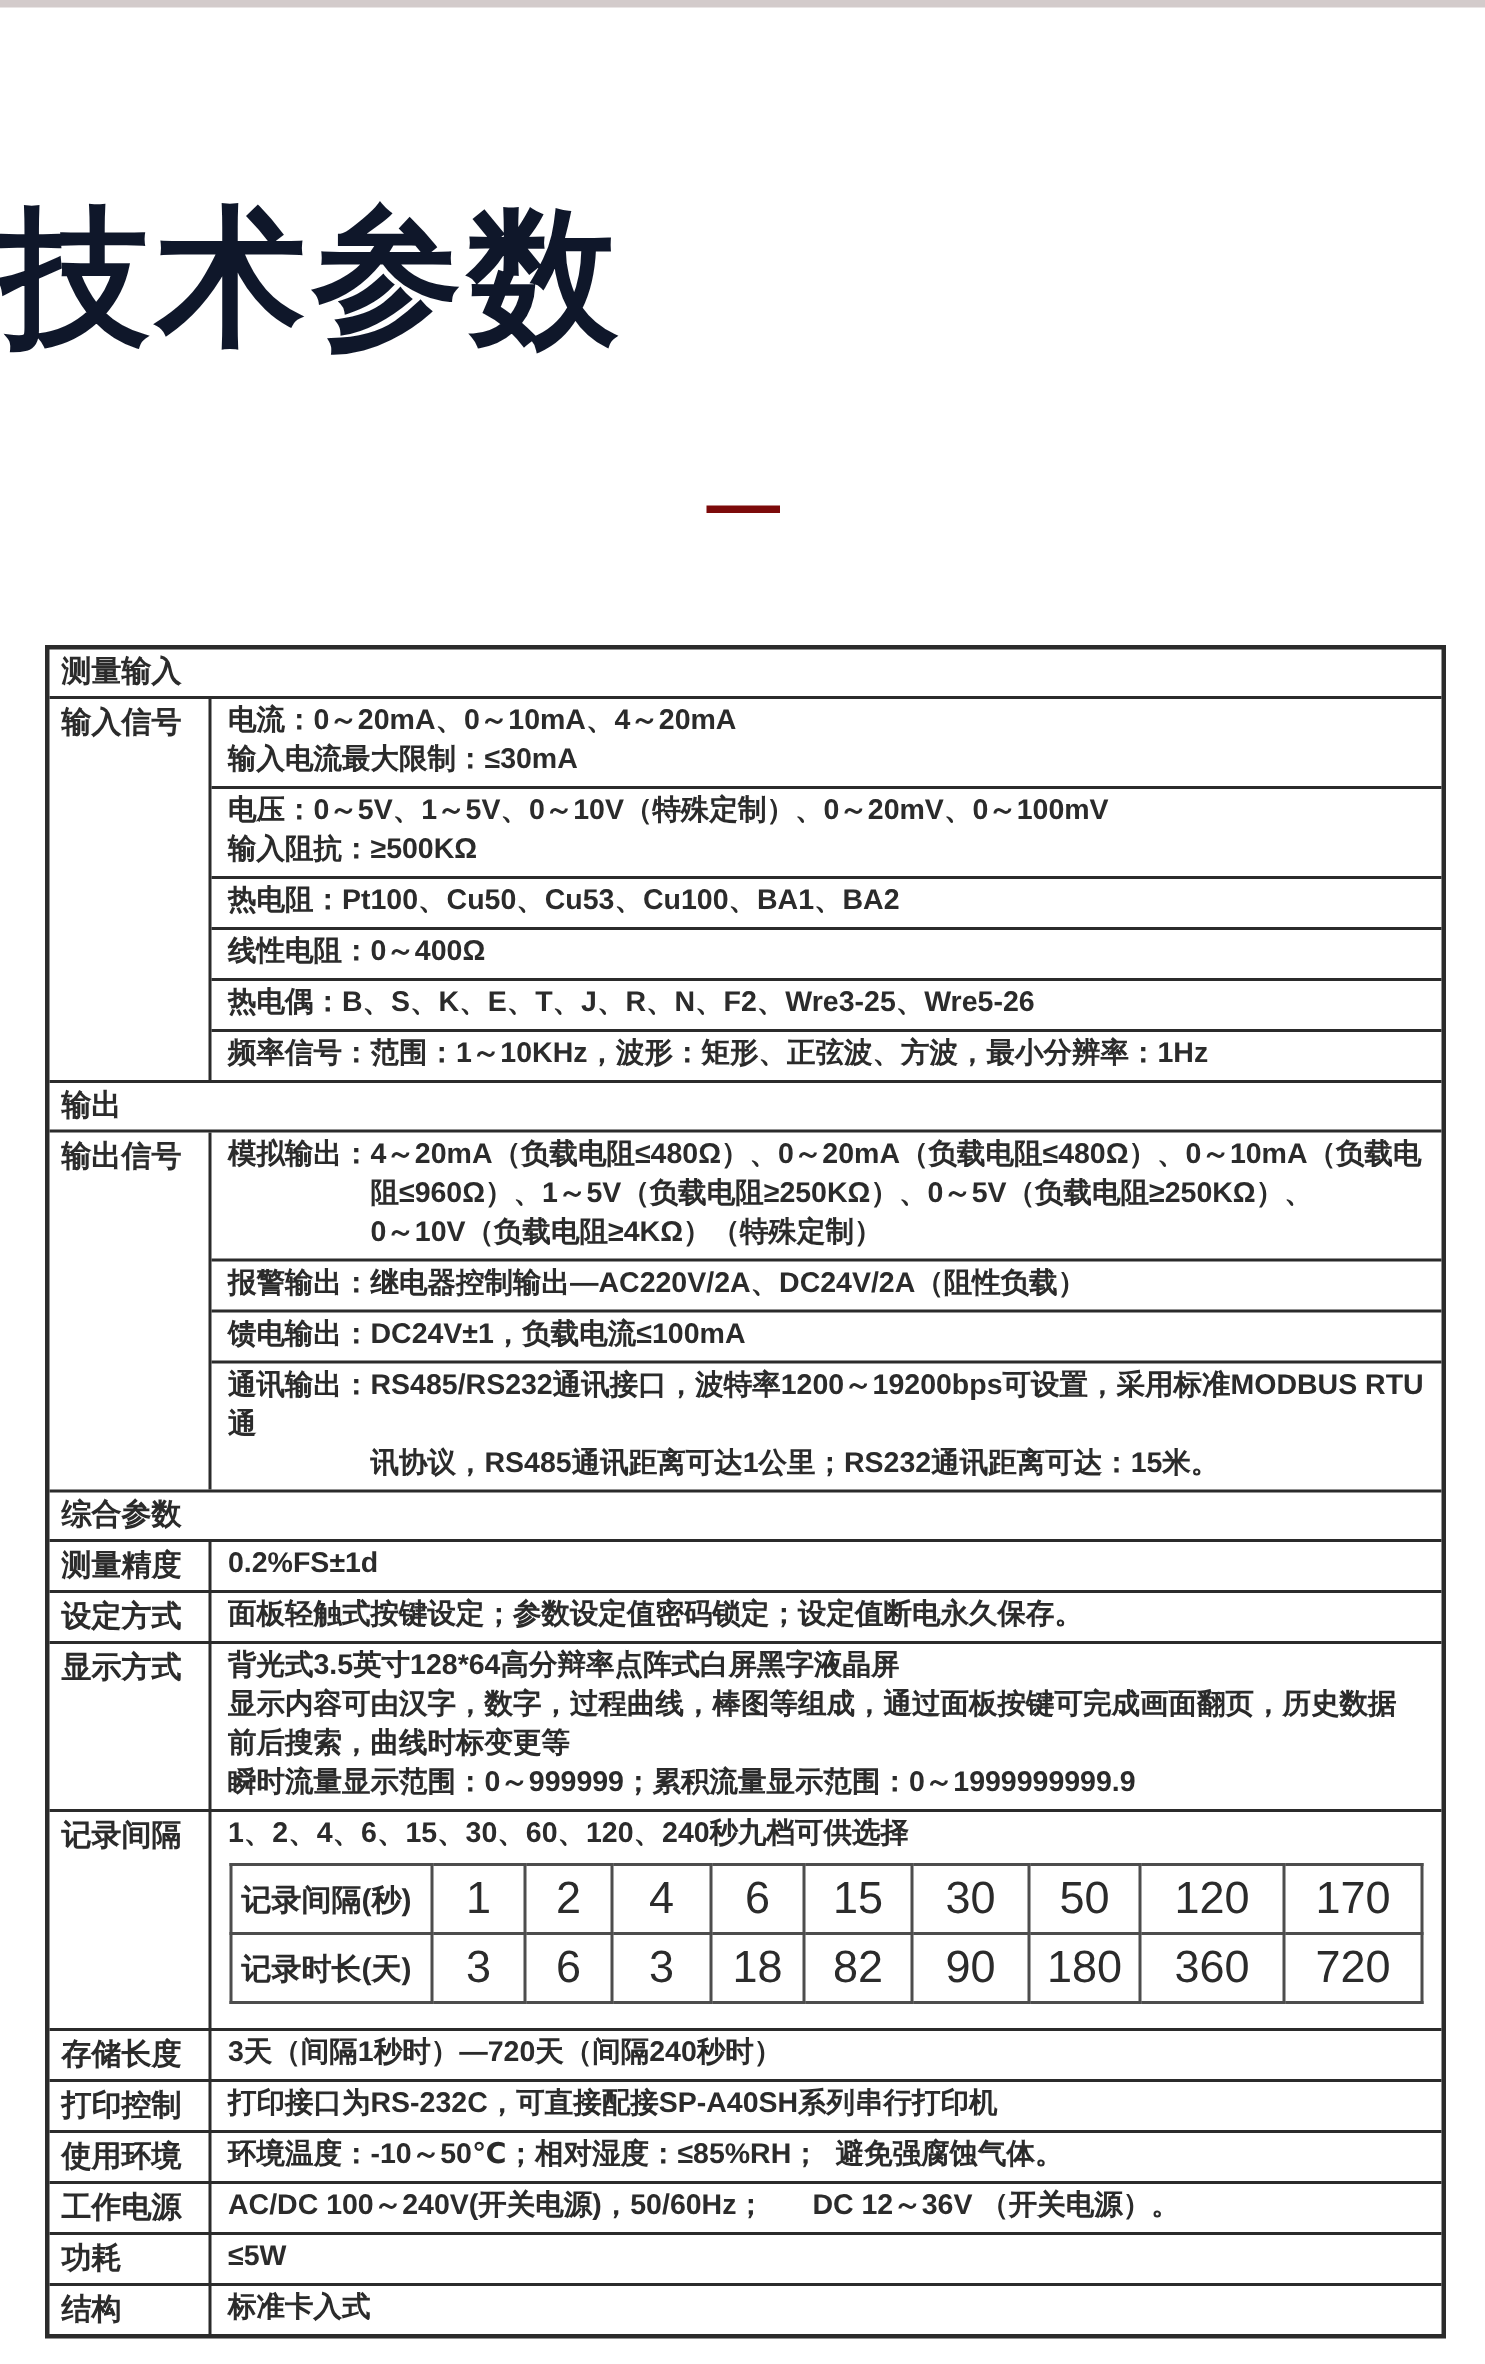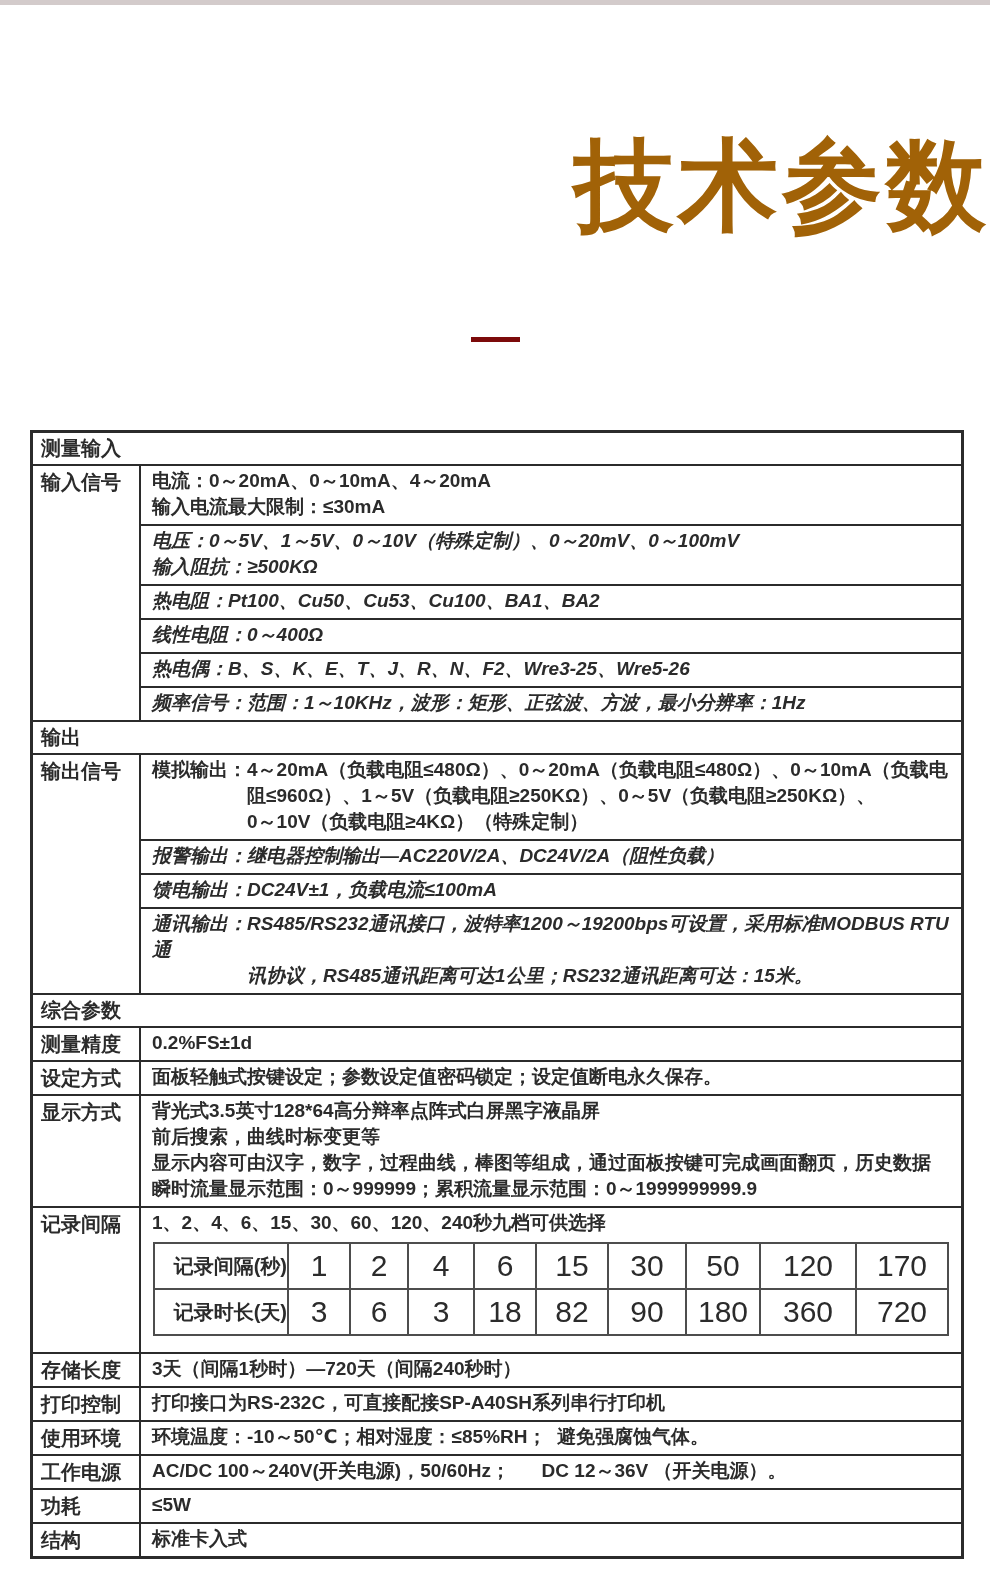--- a/index.html
+++ b/index.html
@@ -3,23 +3,23 @@
 <meta charset="utf-8">
 <style>
   html,body { margin:0; padding:0; }
   body {
     width:990px; height:1576px; background:#ffffff; overflow:hidden;
     font-family:"Liberation Sans","DejaVu Sans",sans-serif;
     color:#2b2b2b;
   }
   .top-bar { height:5px; width:100%; background:#d3cbcb; }
   .page-title {
-    margin-top:126px; text-align:right;
+    margin-top:126px; text-align:left;
     font-size:100px; line-height:108px; font-weight:bold;
-    color:#a16207; letter-spacing:4px;
+    color:#0f172a; letter-spacing:4px;
   }
   .divider { width:49px; height:5px; background:#7c0a0a; margin:98px auto 0 auto; }
 
   .spec-table {
     width:928px; margin:88px 0 0 30px;
     border:3px solid #2b2b2b;
   }
   .trow { display:flex; border-top:2px solid #2b2b2b; }
   .trow:first-child { border-top:none; }
 
@@ -29,37 +29,37 @@
   }
   .lbl {
     flex:0 0 108px; width:108px;
     border-right:2px solid #2b2b2b;
     font-size:20px; font-weight:600;
     padding:3px 16px 0 8px; line-height:26px;
     box-sizing:border-box;
   }
   .content { flex:1; min-width:0; }
   .sub { padding:2px 8px 4px 11px; }
-  .sub + .sub { border-top:2px solid #2b2b2b;font-style:italic; }
+  .sub + .sub { border-top:2px solid #2b2b2b; }
   .line {
     font-size:19px; line-height:26px; font-weight:600;
     white-space:pre-wrap;
   }
   .hang .line + .line { padding-left:95px; }
 
   .rec-table {
     border-collapse:collapse; table-layout:fixed;
     margin:6px 0 12px 1px;
   }
   .rec-table td {
     border:2px solid #4d4d4d; padding:0; text-align:center;
     height:44px; overflow:hidden;
   }
   .rec-table td.rl {
-    text-align:right; padding-left:6px;
+    text-align:left; padding-left:6px;
     font-size:20px; font-weight:600;
   }
   .rec-table td.rn { font-size:30px; font-weight:500; }
 </style>
 </head>
 <body>
 
 <div class="top-bar"></div>
 
 <div class="page-title">技术参数</div>
@@ -143,22 +143,22 @@
         <div class="line">面板轻触式按键设定；参数设定值密码锁定；设定值断电永久保存。</div>
       </div>
     </div>
   </div>
 
   <div class="trow">
     <div class="lbl">显示方式</div>
     <div class="content">
       <div class="sub">
         <div class="line">背光式3.5英寸128*64高分辩率点阵式白屏黑字液晶屏</div>
+        <div class="line">显示内容可由汉字，数字，过程曲线，棒图等组成，通过面板按键可完成画面翻页，历史数据</div>
         <div class="line">前后搜索，曲线时标变更等</div>
-        <div class="line">显示内容可由汉字，数字，过程曲线，棒图等组成，通过面板按键可完成画面翻页，历史数据</div>
         <div class="line">瞬时流量显示范围：0～999999；累积流量显示范围：0～1999999999.9</div>
       </div>
     </div>
   </div>
 
   <div class="trow">
     <div class="lbl">记录间隔</div>
     <div class="content">
       <div class="sub">
         <div class="line">1、2、4、6、15、30、60、120、240秒九档可供选择</div>

